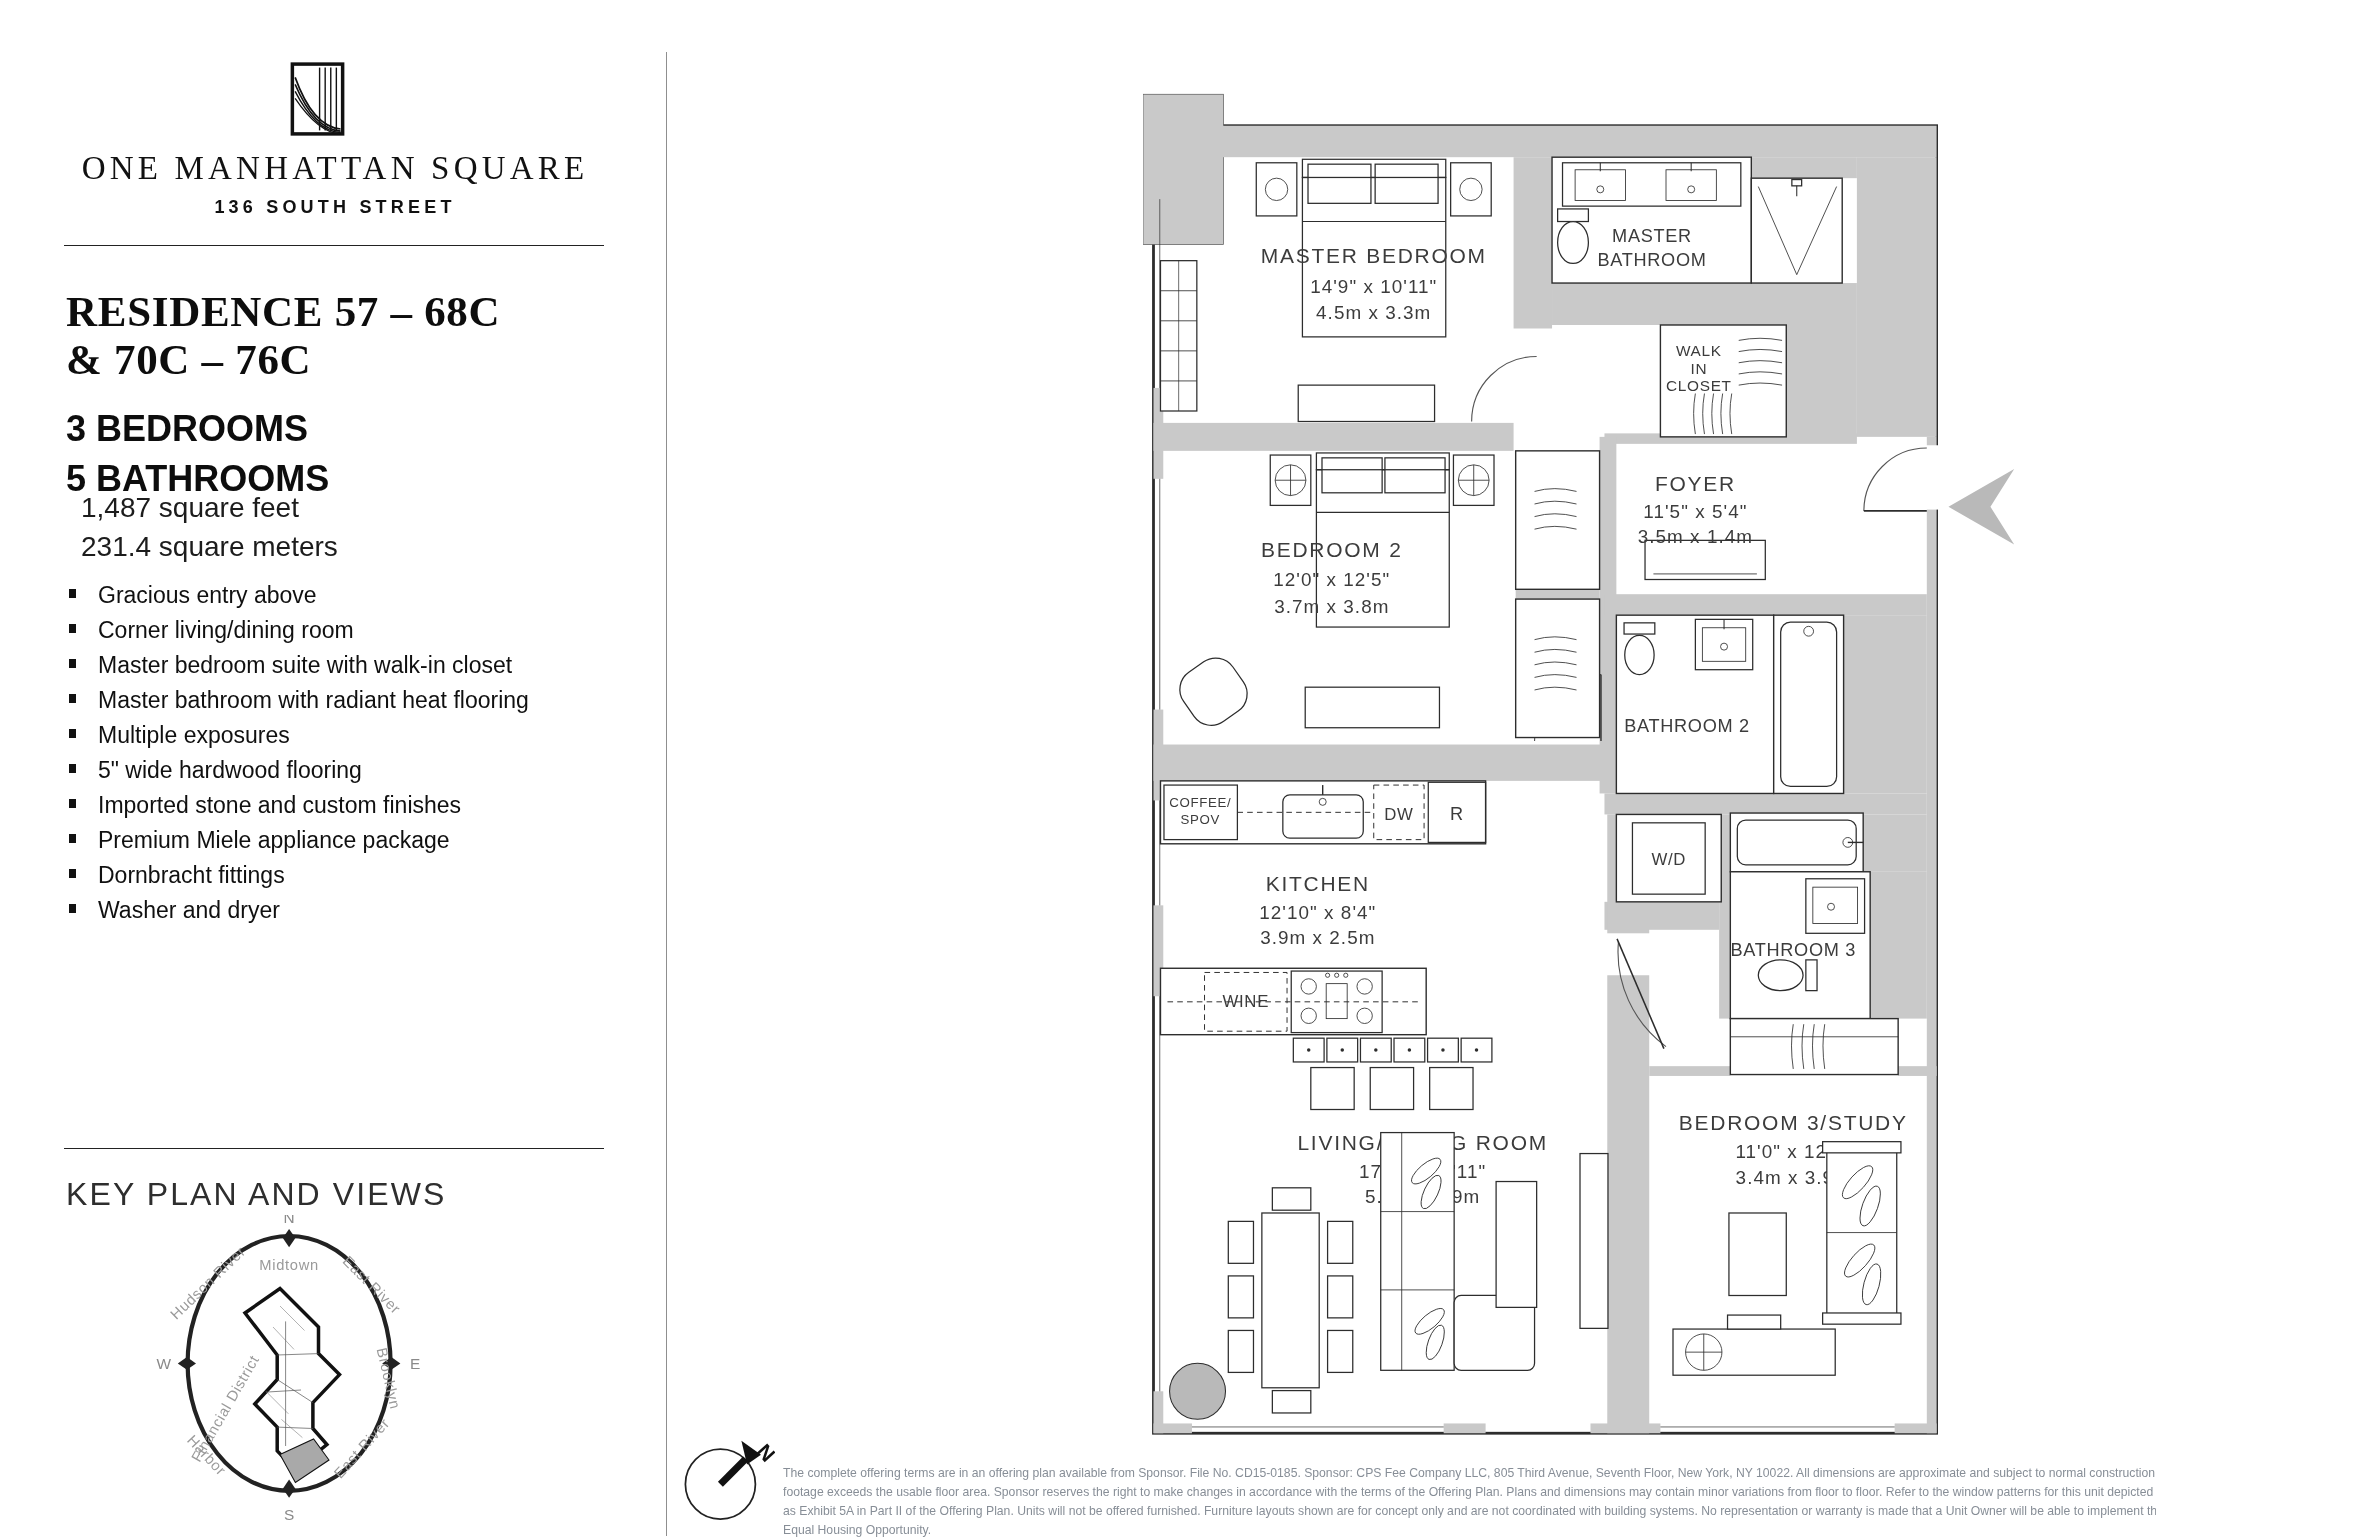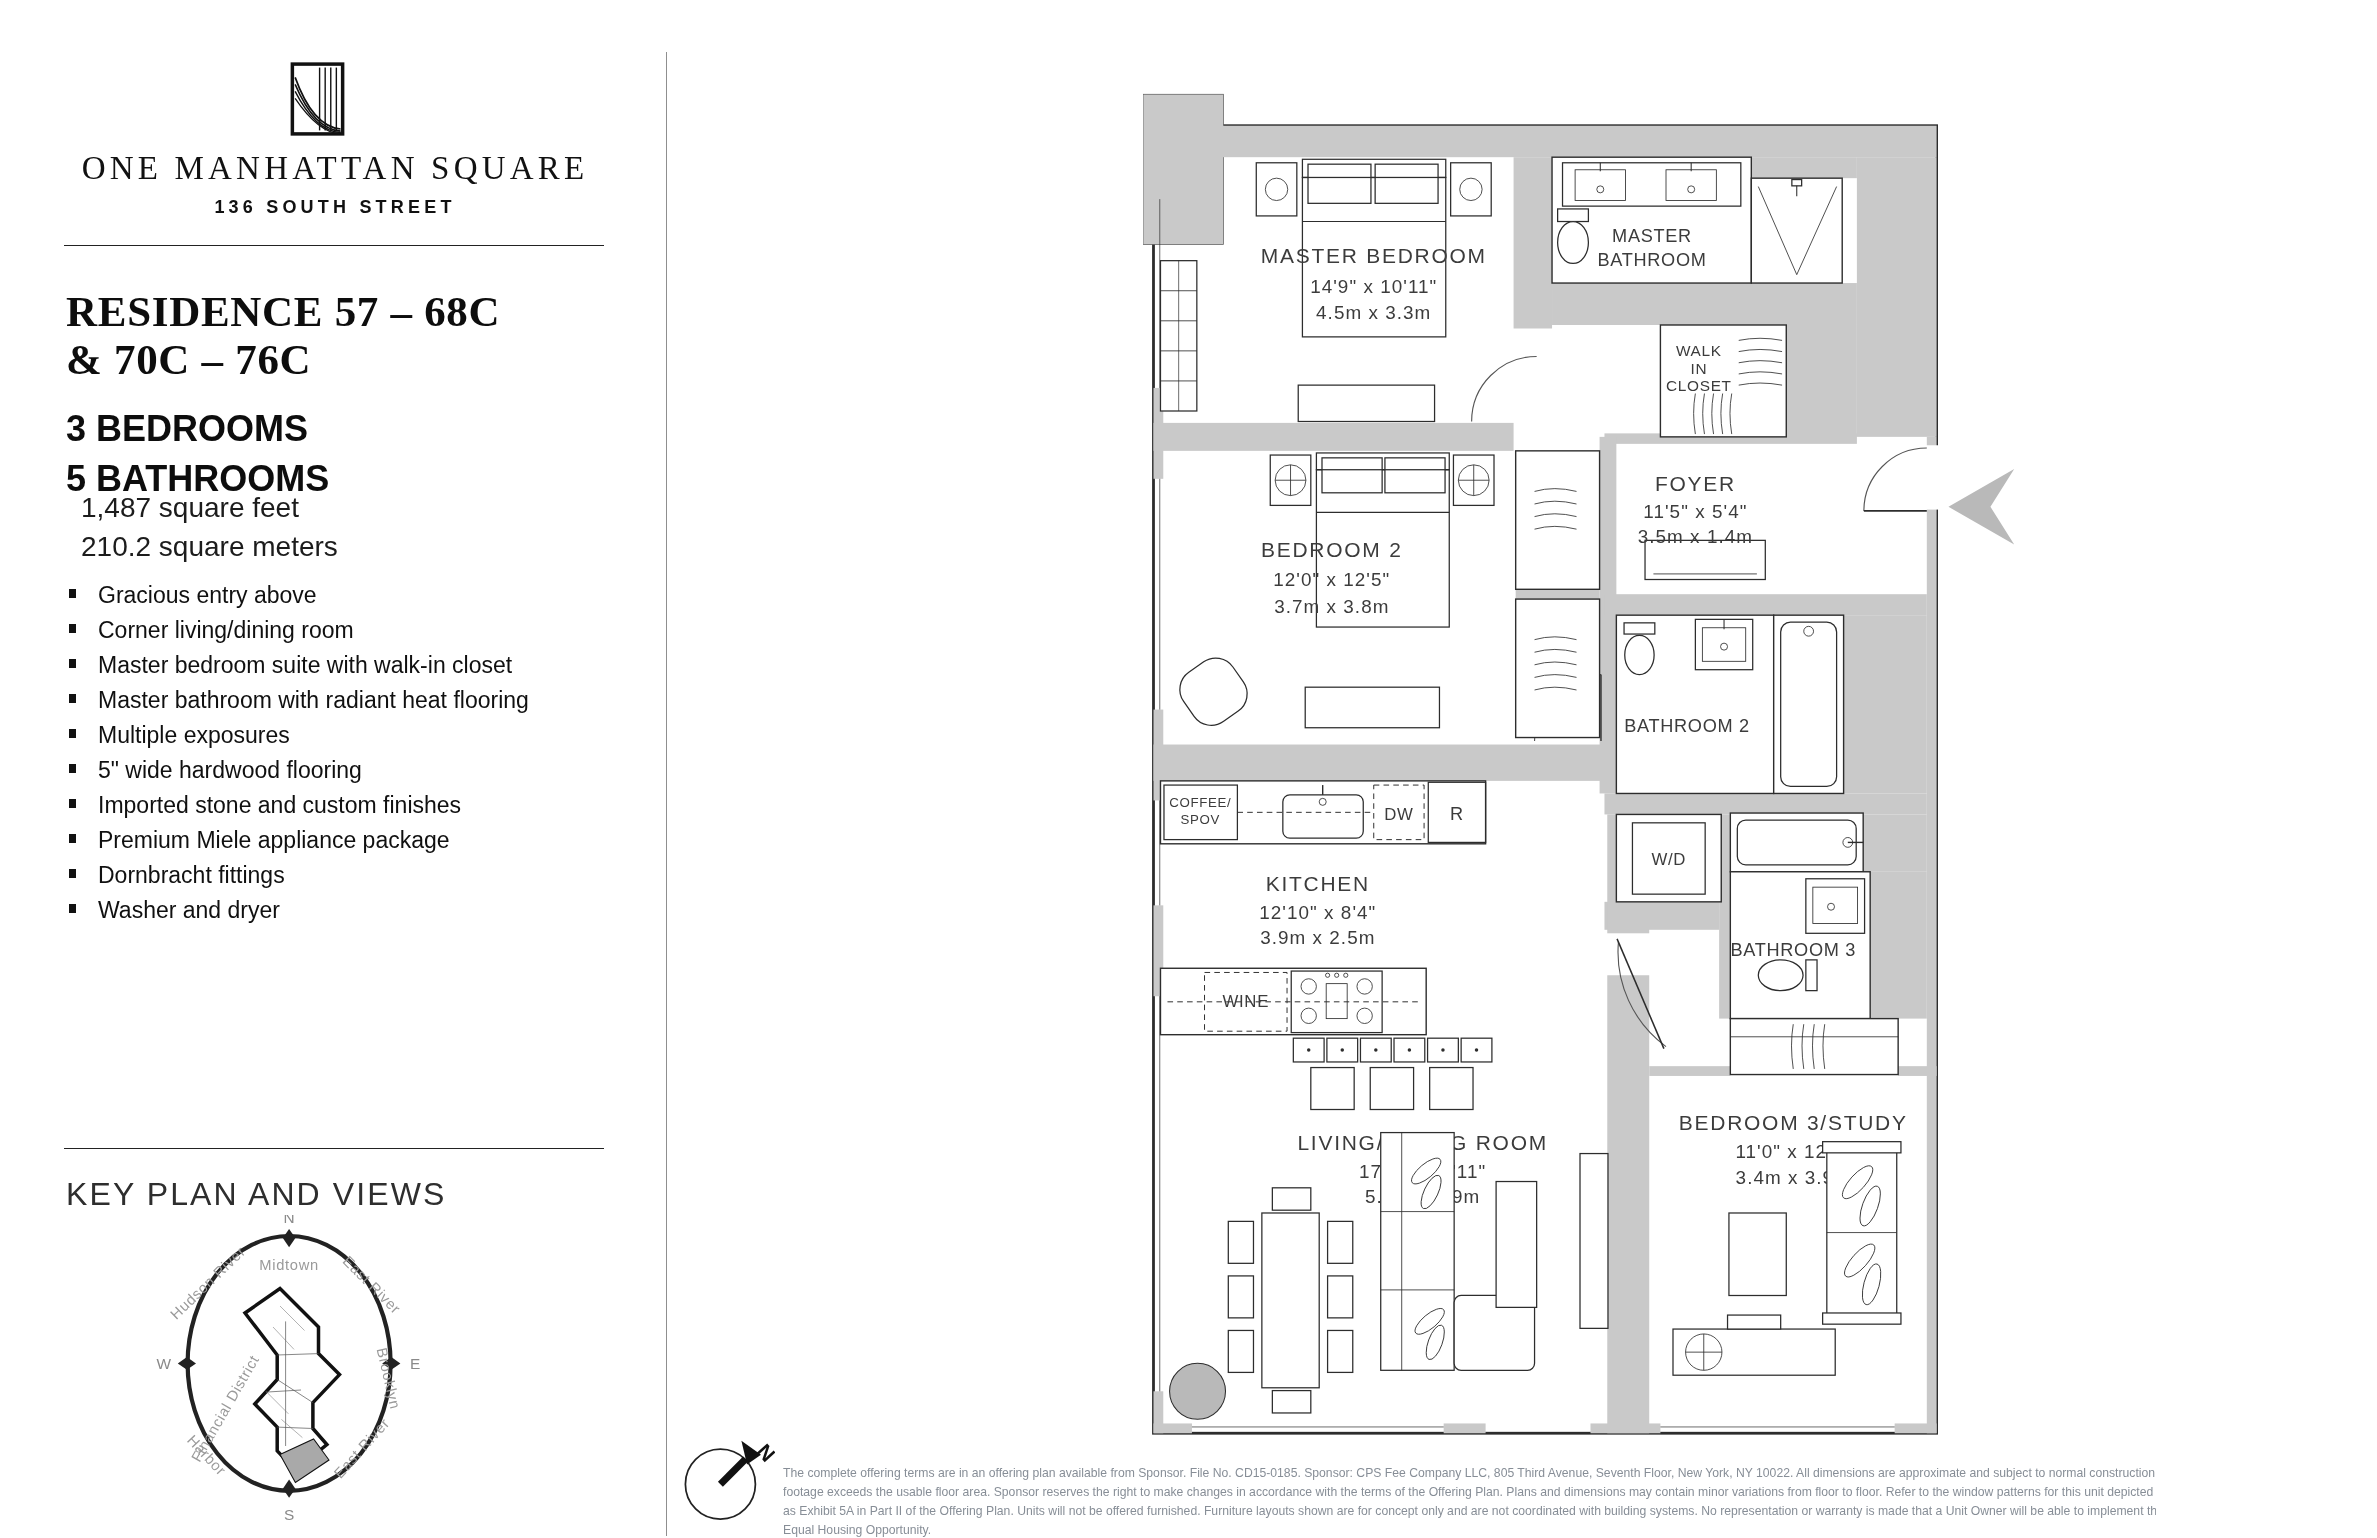--- a/index.html
+++ b/index.html
@@ -70,21 +70,21 @@
     <div>&amp; 70C – 76C</div>
   </div>
 
   <div id="bedbath" class="abs">
     <div>3 BEDROOMS</div>
     <div>5 BATHROOMS</div>
   </div>
 
   <div id="areas" class="abs">
     <div>1,487 square feet</div>
-    <div>210.2 square meters</div>
+    <div>231.4 square meters</div>
   </div>
 
   <ul id="features" class="abs">
     <li><span class="sq"></span><span>Gracious entry above</span></li>
     <li><span class="sq"></span><span>Corner living/dining room</span></li>
     <li><span class="sq"></span><span>Master bedroom suite with walk-in closet</span></li>
     <li><span class="sq"></span><span>Master bathroom with radiant heat flooring</span></li>
     <li><span class="sq"></span><span>Multiple exposures</span></li>
     <li><span class="sq"></span><span>5" wide hardwood flooring</span></li>
     <li><span class="sq"></span><span>Imported stone and custom finishes</span></li>

